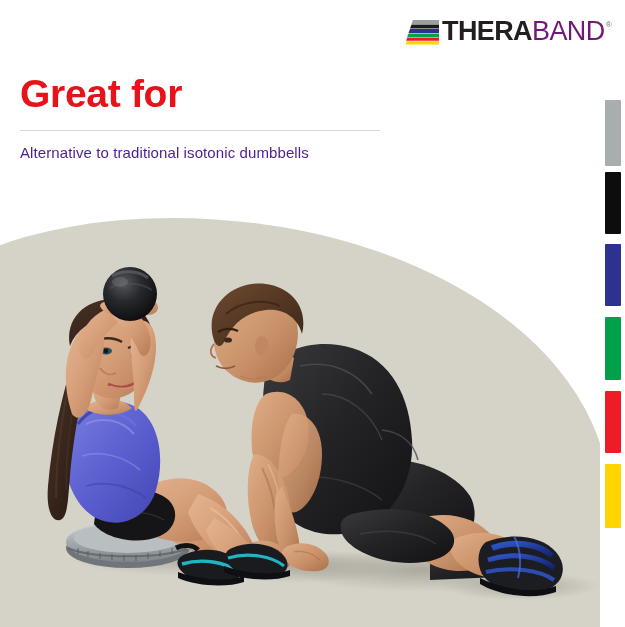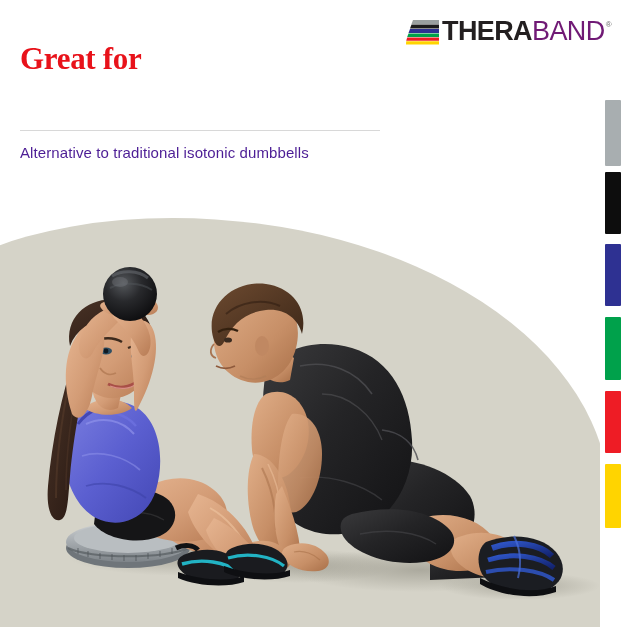--- a/index.html
+++ b/index.html
@@ -56,25 +56,26 @@
   }
 
   
   .headline {
     position:absolute;
     top:40px; left:20px;
     width:380px;
   }
   .headline h1 {
     color:#e8121a;
-    font-family:Liberation Serif, serif;
-    font-size:31px;
+    font-family:Liberation Sans, sans-serif;
+    font-size:39px;
     font-weight:700;
     line-height:1.22;
     letter-spacing:-0.3px;
+    margin-top:30px;
   }
   .headline h1 .line { display:block; }
   .divider {
     position:absolute;
     top:130px; left:20px;
     width:360px; height:1px;
     background:#d8d8d8;
   }
   .subtitle {
     position:absolute;

